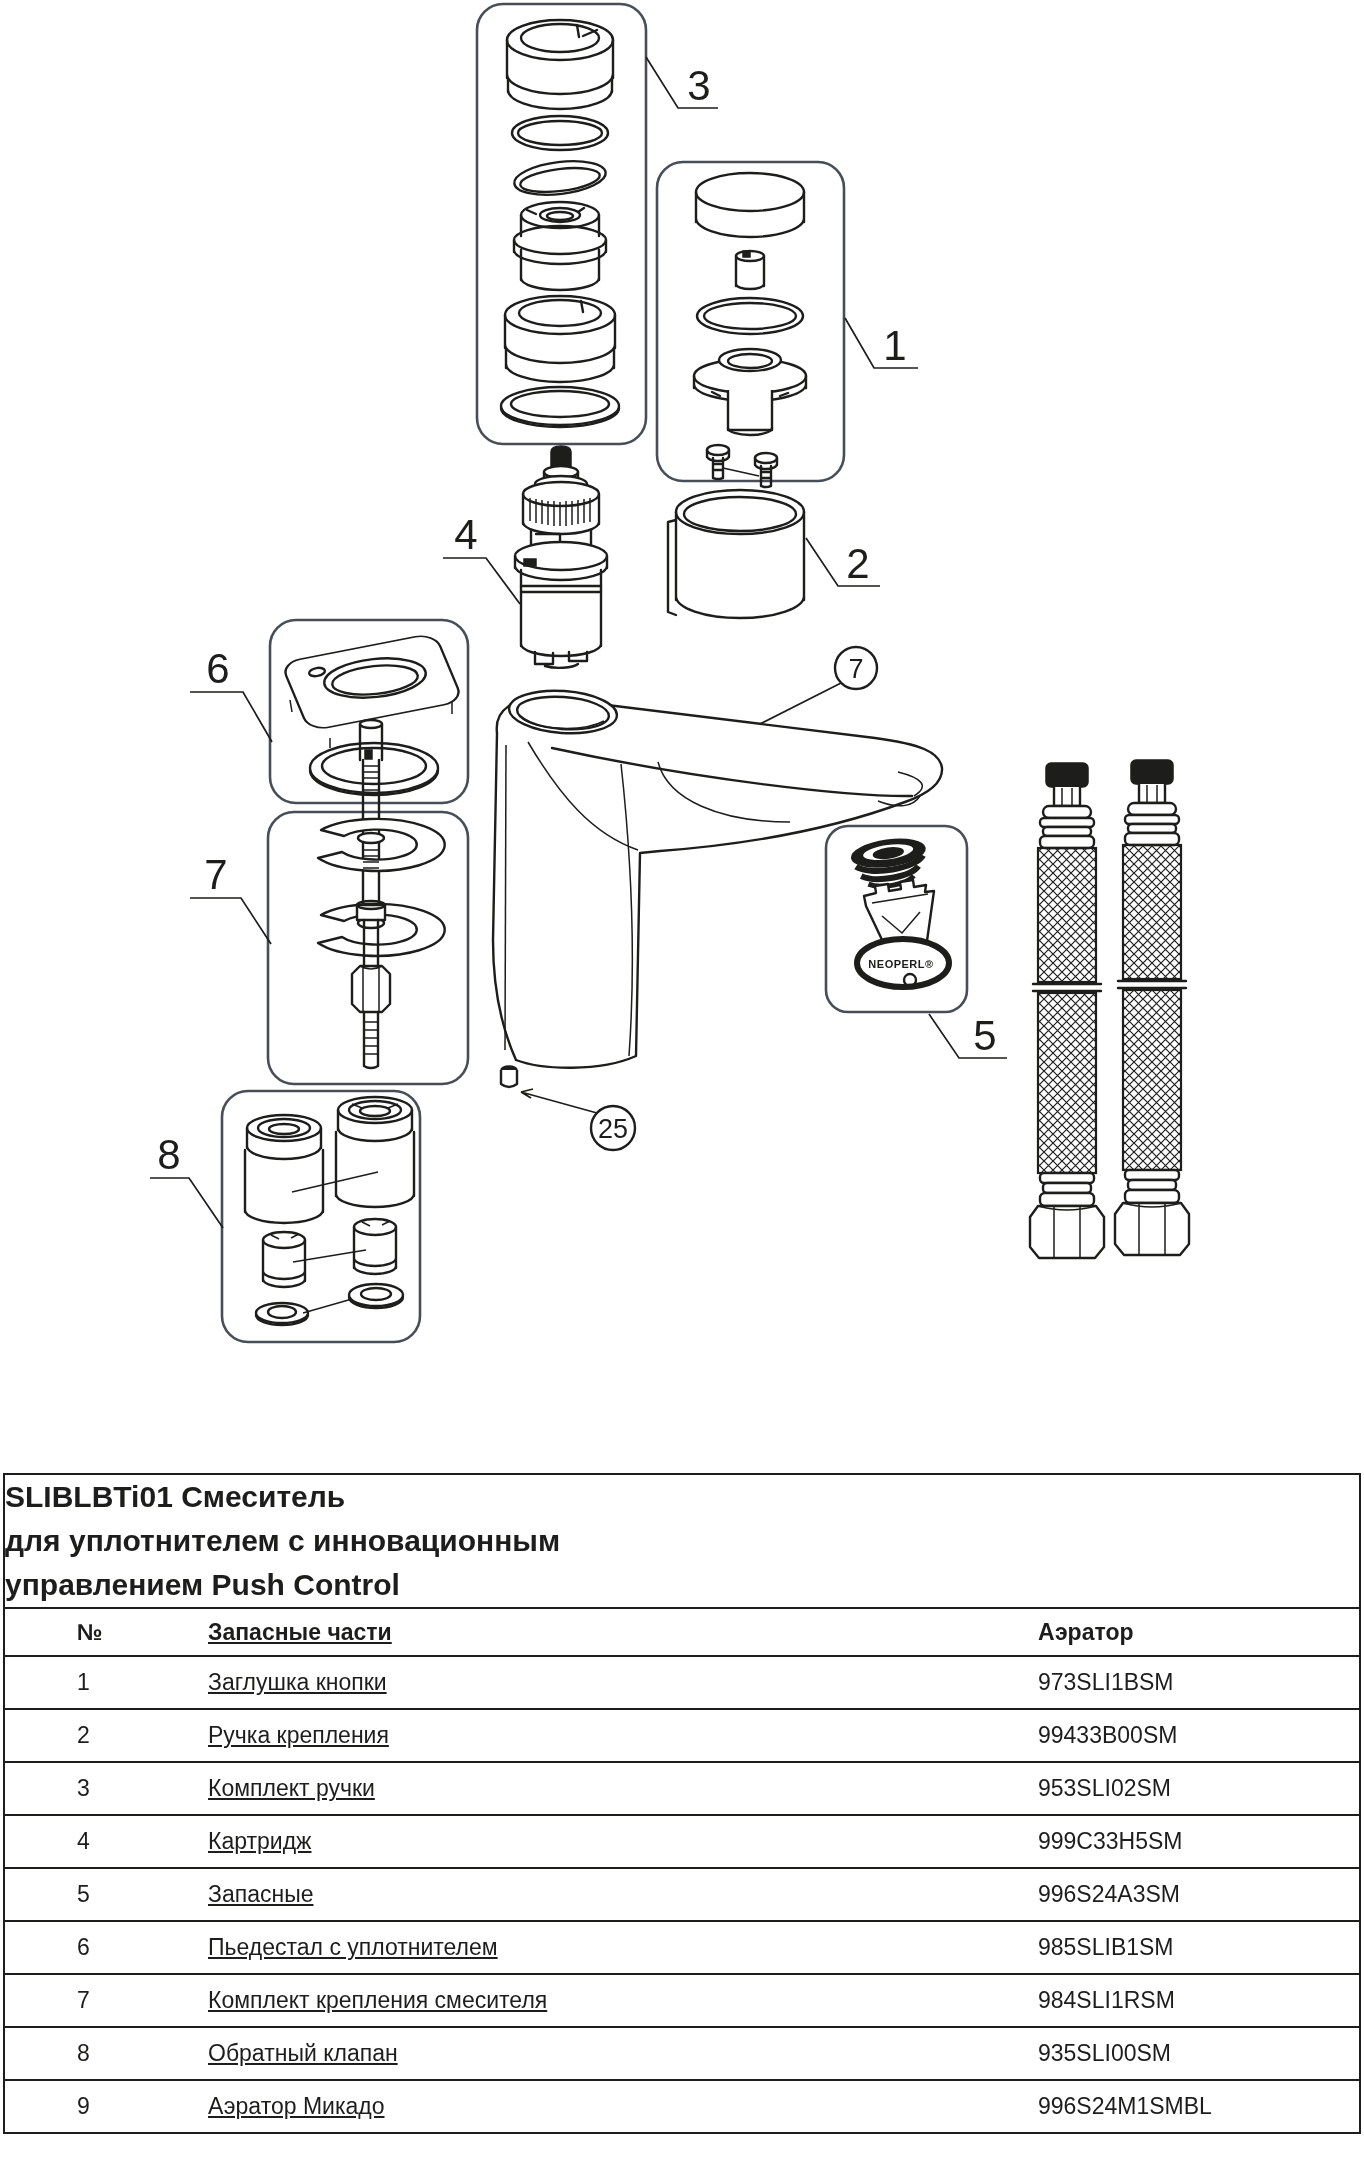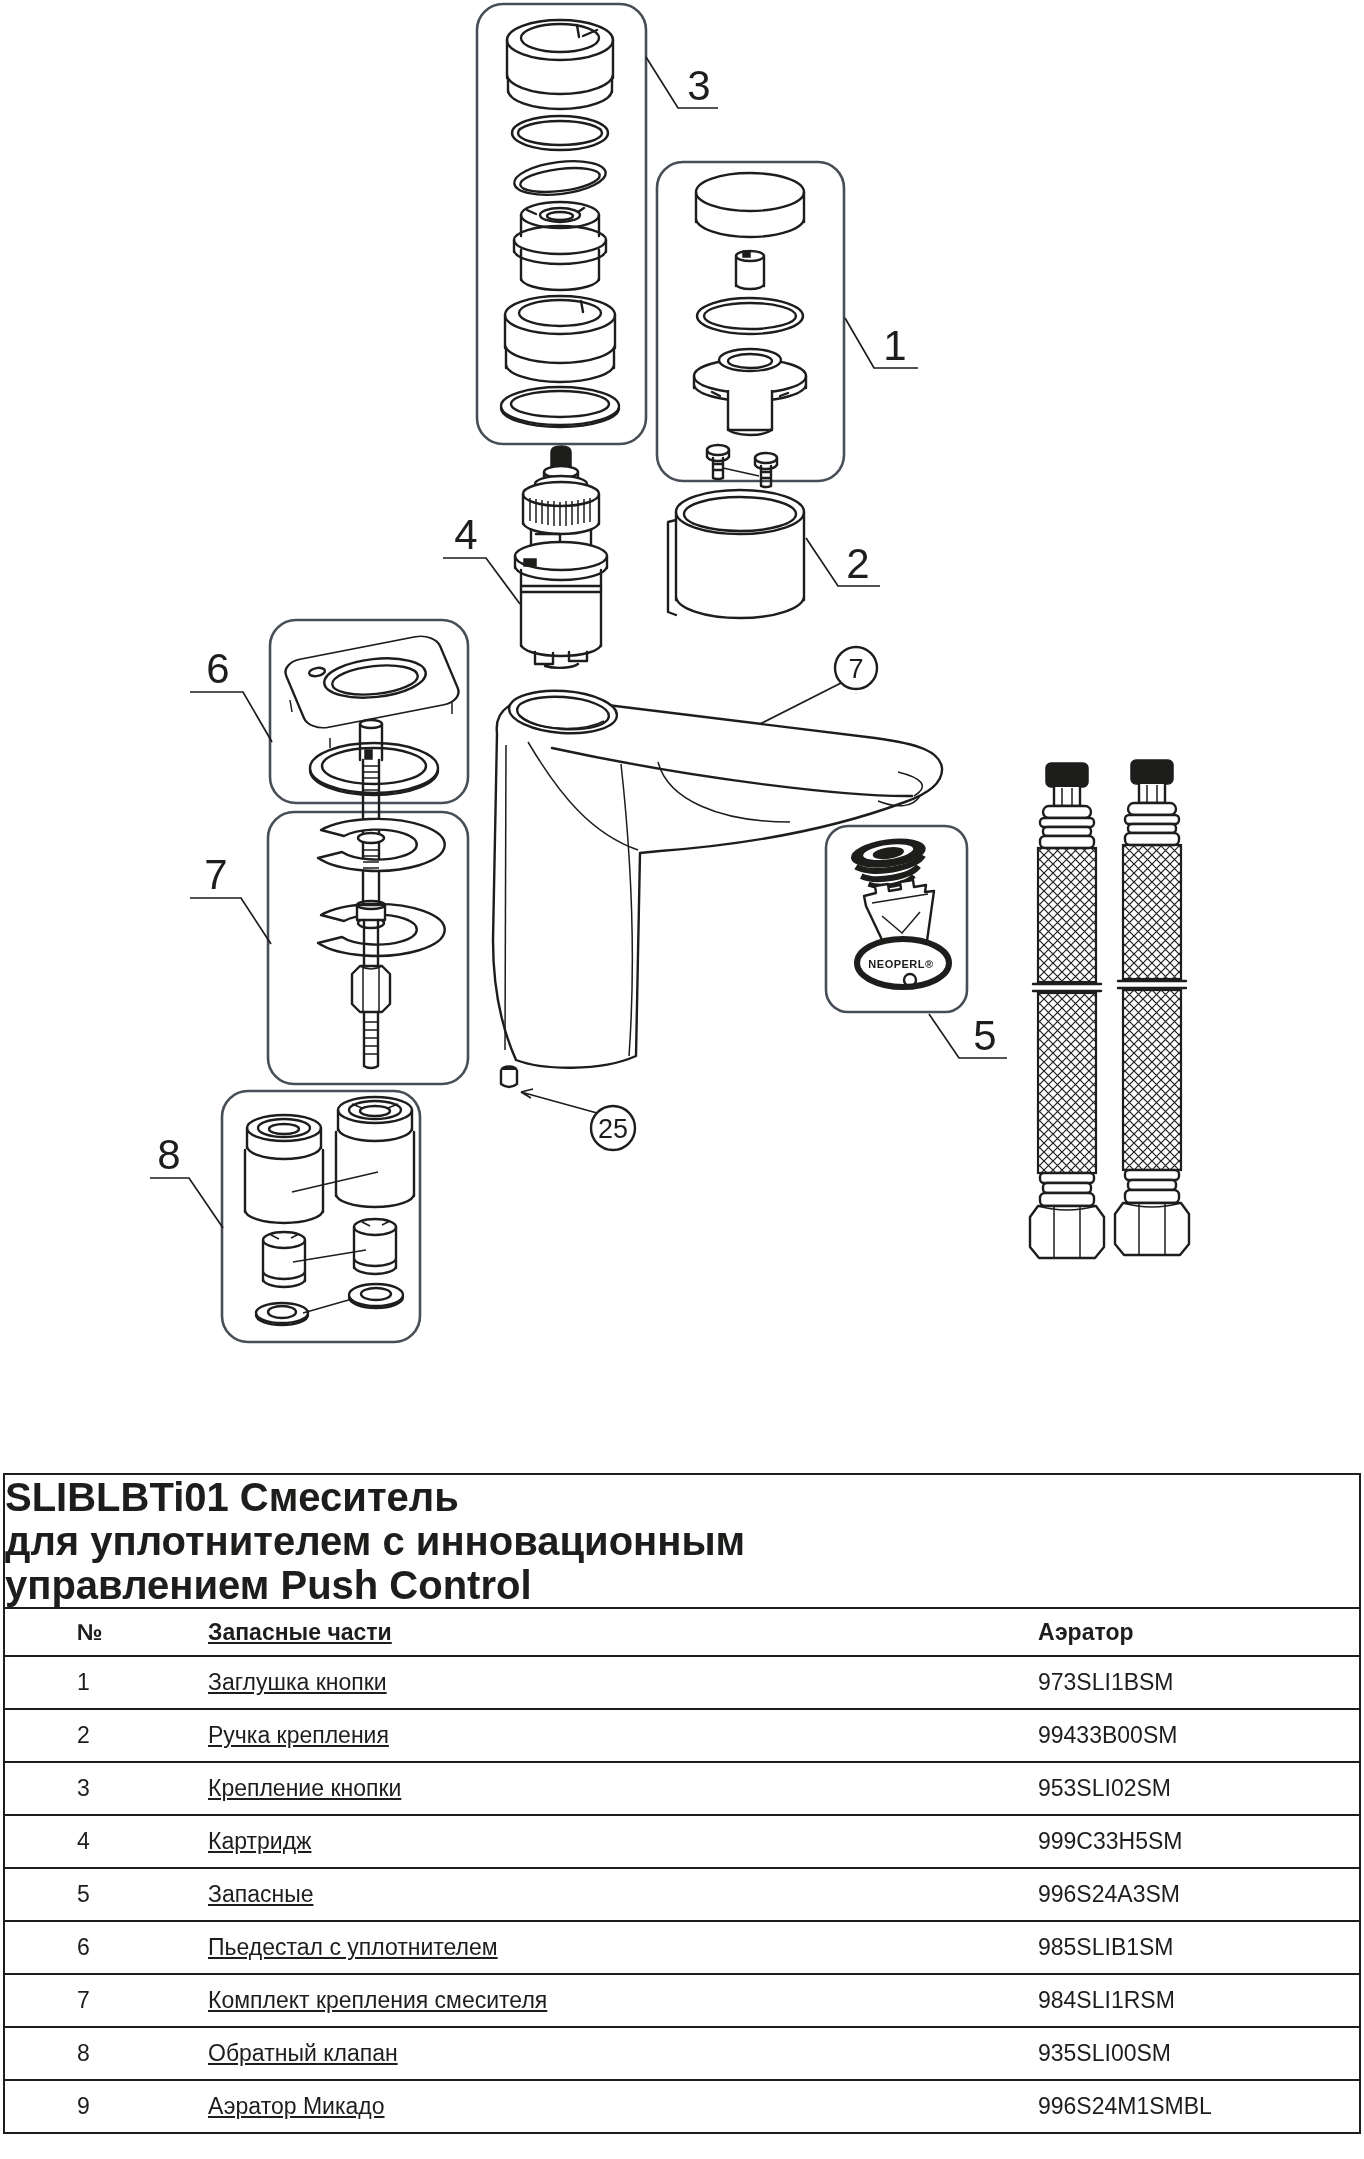--- a/index.html
+++ b/index.html
@@ -6,21 +6,21 @@
   .page{position:relative;width:1364px;height:2159px;background:#fff;overflow:hidden;
         font-family:"Liberation Sans",sans-serif;color:#1d1d1b;}
   .diagram{position:absolute;left:0;top:0;}
   
   .parts-table{position:absolute;left:3px;top:1473px;width:1358px;
       border-collapse:collapse;table-layout:fixed;}
   .parts-table,
   .parts-table td,.parts-table th{border:2px solid #1d1d1b;border-left:none;border-right:none;}
   .parts-table{border:2px solid #1d1d1b;}
   .title-cell{height:172px;padding:6px 20px 6px 62px;vertical-align:middle;}
-  .title-line{font-size:40px;line-height:44px;font-weight:bold;color:#1d1d1b;}
+  .title-line{font-size:30px;line-height:44px;font-weight:bold;color:#1d1d1b;}
   .parts-table th{font-size:23px;font-weight:bold;text-align:left;height:46px;padding:0;}
   .parts-table td{font-size:23px;font-weight:normal;height:51px;padding:0;vertical-align:middle;}
   .col-num{width:148px;}
   .col-name{width:836px;}
   th.c-num,td.c-num{padding-left:72px;}
   th.c-name,td.c-name{padding-left:56px;text-decoration:underline;}
   th.c-art,td.c-art{padding-left:50px;}
   
   .ink{stroke:#1d1d1b;fill:none;stroke-width:2.4;stroke-linecap:round;stroke-linejoin:round;}
   .inkf{stroke:#1d1d1b;fill:#fff;stroke-width:2.4;stroke-linejoin:round;}
@@ -324,21 +324,21 @@
     <td class="c-name">Заглушка кнопки</td>
     <td class="c-art">973SLI1BSM</td>
   </tr>
   <tr>
     <td class="c-num">2</td>
     <td class="c-name">Ручка крепления</td>
     <td class="c-art">99433B00SM</td>
   </tr>
   <tr>
     <td class="c-num">3</td>
-    <td class="c-name">Крепление кнопки</td>
+    <td class="c-name">Комплект ручки</td>
     <td class="c-art">953SLI02SM</td>
   </tr>
   <tr>
     <td class="c-num">4</td>
     <td class="c-name">Картридж</td>
     <td class="c-art">999C33H5SM</td>
   </tr>
   <tr>
     <td class="c-num">5</td>
     <td class="c-name">Запасные</td>

